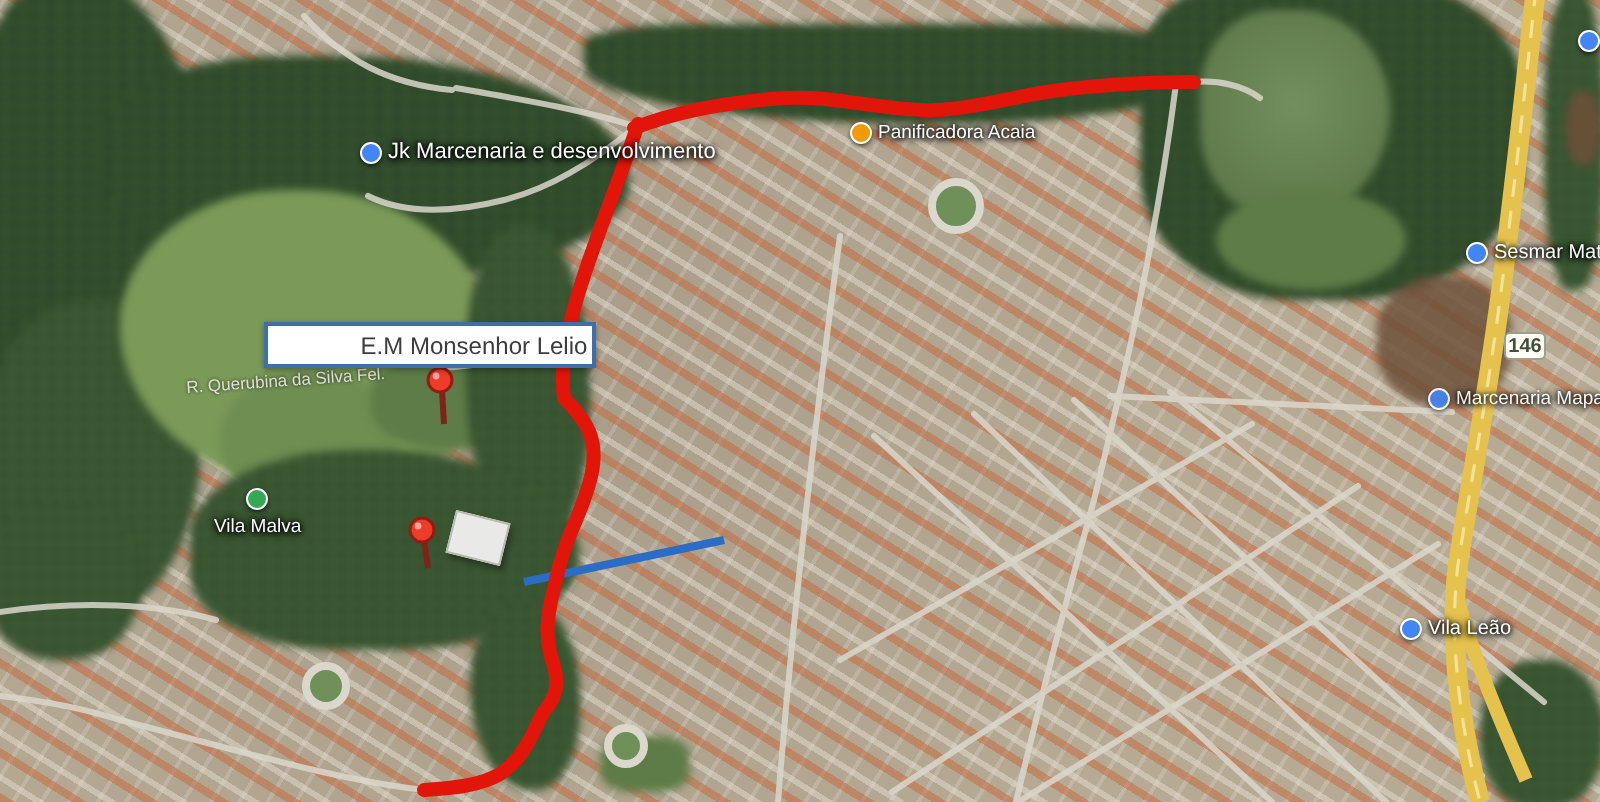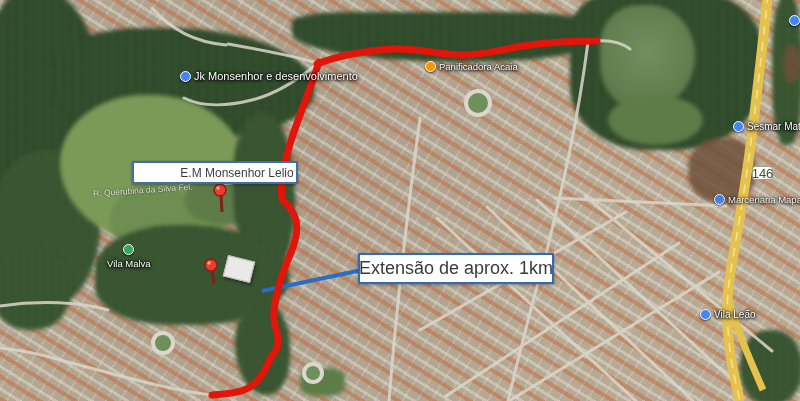--- a/index.html
+++ b/index.html
@@ -74,21 +74,21 @@
   .poi-paroquia{left:385px;top:216px;font-size:9.5px;opacity:.78;}
   .poi-posto{left:700px;top:309px;}
   .poi-corner{left:789px;top:15px;}
 
   .street-label{position:absolute;left:93px;top:185px;z-index:4;
     color:#efede7;font-size:8.5px;opacity:.85;transform:rotate(-4deg);
     text-shadow:0 0 2px rgba(0,0,0,.9);white-space:nowrap;}
 
   .shield{position:absolute;left:752px;top:166px;z-index:4;width:19px;height:12px;
     background:#fdfdf6;border:1px solid #9aa08f;border-radius:3px;
-    font-size:13px;color:#44503e;display:flex;align-items:center;justify-content:center;}
+    font-size:10px;color:#44503e;display:flex;align-items:center;justify-content:center;font-weight:bold;}
 
   
   .callout{position:absolute;z-index:5;background:#ffffff;border:2px solid #3f6ea8;
     color:#3d3d3d;display:flex;flex-direction:column;align-items:center;justify-content:center;
     box-shadow:0 1px 3px rgba(0,0,0,.35);white-space:nowrap;}
   .callout-school1{left:132px;top:161px;width:118px;height:19px;font-size:12px;padding-left:44px;}
   .callout-school2{left:108px;top:255px;width:93px;height:29px;font-size:11.5px;line-height:13px;}
   .callout-ext{left:358px;top:253px;width:192px;height:27px;font-size:18px;color:#3a3a3a;
     border-color:#2e6cb5;}
 </style>
@@ -163,21 +163,21 @@
     </g>
     <g>
       <line x1="212" y1="270" x2="214" y2="284" stroke="#7d2317" stroke-width="3"></line>
       <circle cx="211" cy="265" r="6" fill="#ef3b2a" stroke="#8c1f12" stroke-width="1.5"></circle>
       <circle cx="209" cy="263" r="1.7" fill="rgba(255,255,255,0.55)"></circle>
     </g>
   </svg>
 
   <div class="poi poi-jk">
     <span class="dot dot-blue"></span>
-    <span>Jk Monsenhor e desenvolvimento</span>
+    <span>Jk Marcenaria e desenvolvimento</span>
   </div>
   <div class="poi poi-pan">
     <span class="dot dot-orange"></span>
     <span>Panificadora Acaia</span>
   </div>
   <div class="poi poi-marc">
     <span class="dot dot-blue"></span>
     <span>Marcenaria Mapa Leilões</span>
   </div>
   <div class="poi poi-sesmar">
@@ -196,17 +196,14 @@
     <span class="dot dot-blue"></span>
   </div>
 
   <div class="street-label">R. Querubina da Silva Fel.</div>
 
   <div class="shield">146</div>
 
   <div class="callout callout-school1">
     <span>E.M Monsenhor Lelio</span>
   </div>
-  <div class="callout callout-ext">
-    <span>Extensão de aprox. 1km</span>
-  </div>
 
 </div>
 
 </body></html>

